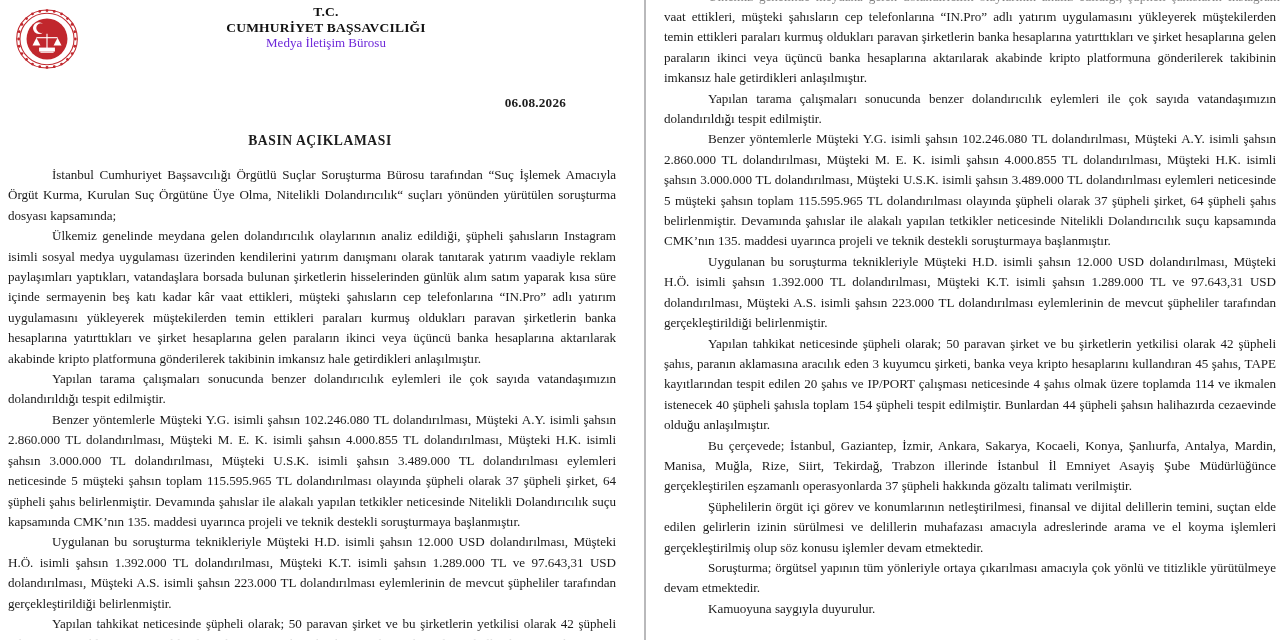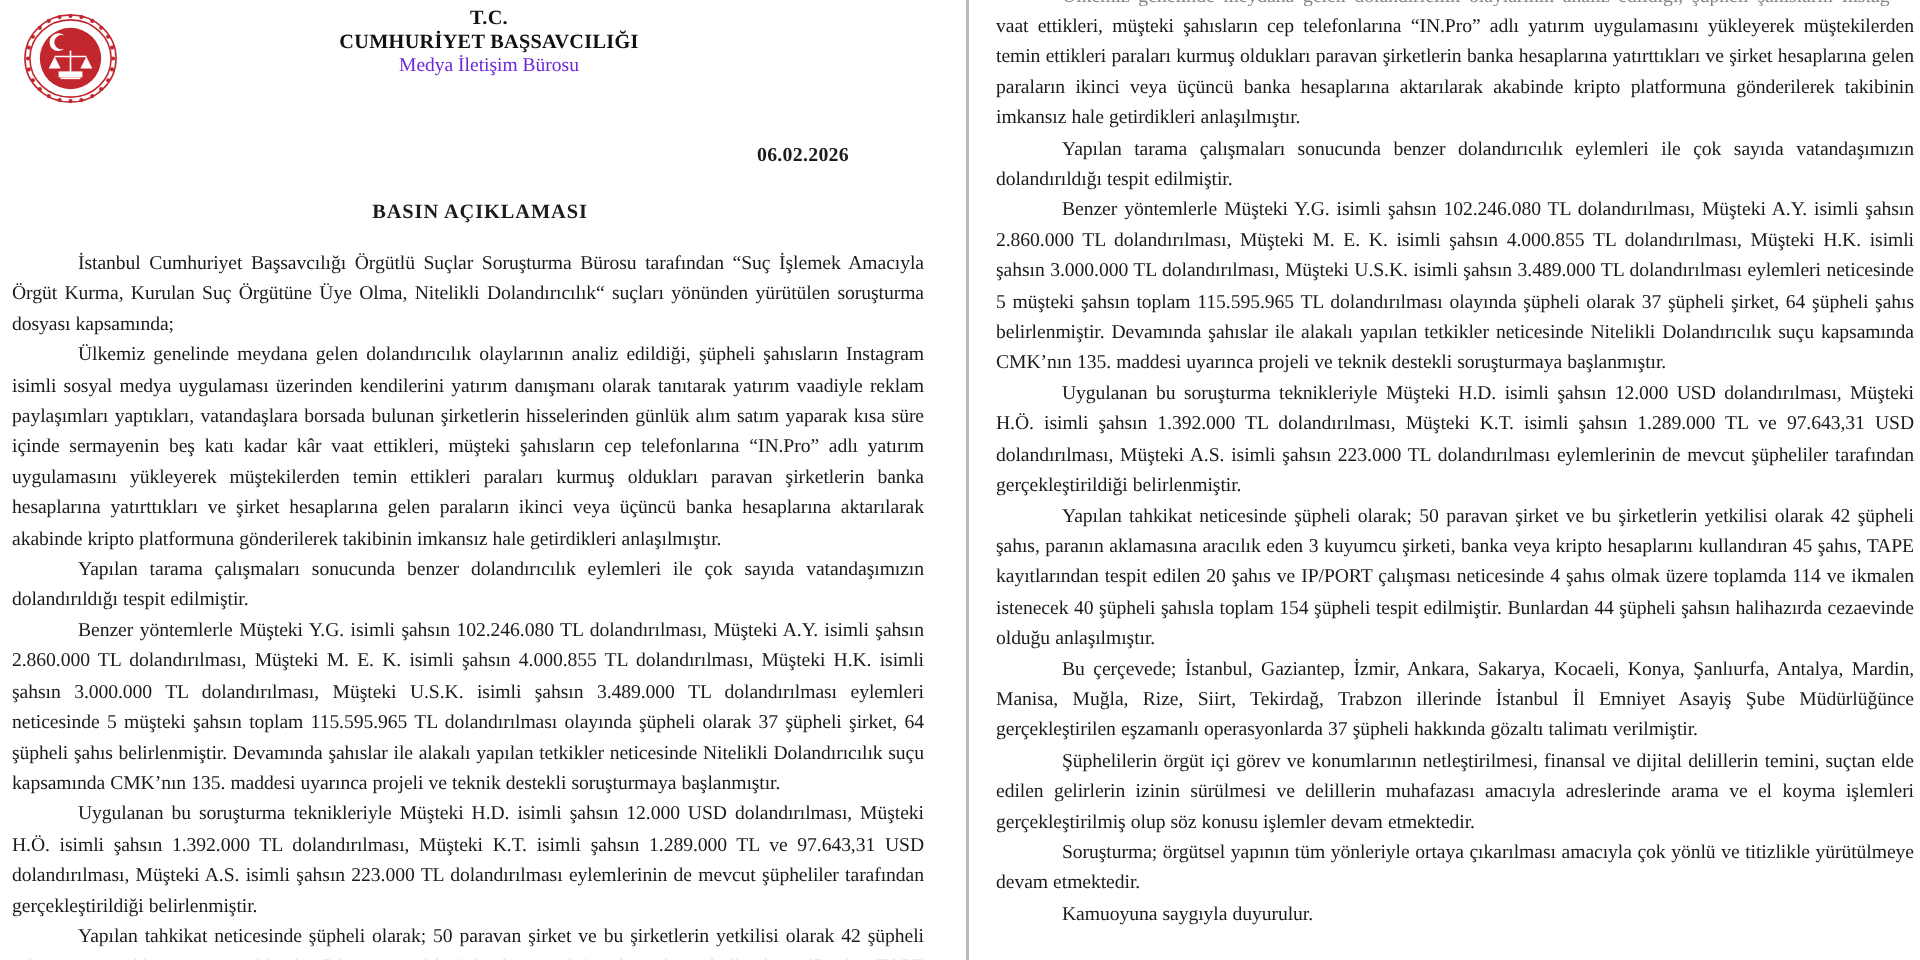--- a/index.html
+++ b/index.html
@@ -20,21 +20,21 @@
     background: #ffffff;
   }
 
   
   .page {
     position: relative;
     height: 640px;
     overflow: hidden;
   }
   .page-left  { width: 645px; padding: 0 22px 0 0; }
-  .page-right { width: 635px; padding: 0 0 0 18px; border-radius: 27px; }
+  .page-right { width: 635px; padding: 0 0 0 18px; }
 
   .col-divider {
     width: 2px;
     height: 640px;
     background: #b9b9bb;
     flex: 0 0 2px;
   }
 
   
   .doc-header {
@@ -188,21 +188,21 @@
         </svg>
       </div>
 
       <div class="org-block">
         <div class="org-line">T.C.</div>
         <div class="org-line">CUMHURİYET BAŞSAVCILIĞI</div>
         <div class="org-sub">Medya İletişim Bürosu</div>
       </div>
     </div>
 
-    <div class="date-line">06.02.2026</div>
+    <div class="date-line">06.08.2026</div>
 
     <div class="doc-title">BASIN AÇIKLAMASI</div>
 
     <div class="body-text">
       <p class="para">İstanbul Cumhuriyet Başsavcılığı Örgütlü Suçlar Soruşturma Bürosu tarafından “Suç İşlemek Amacıyla Örgüt Kurma, Kurulan Suç Örgütüne Üye Olma, Nitelikli Dolandırıcılık“ suçları yönünden yürütülen soruşturma dosyası kapsamında;</p>
       <p class="para">Ülkemiz genelinde meydana gelen dolandırıcılık olaylarının analiz edildiği, şüpheli şahısların Instagram isimli sosyal medya uygulaması üzerinden kendilerini yatırım danışmanı olarak tanıtarak yatırım vaadiyle reklam paylaşımları yaptıkları, vatandaşlara borsada bulunan şirketlerin hisselerinden günlük alım satım yaparak kısa süre içinde sermayenin beş katı kadar kâr vaat ettikleri, müşteki şahısların cep telefonlarına “IN.Pro” adlı yatırım uygulamasını yükleyerek müştekilerden temin ettikleri paraları kurmuş oldukları paravan şirketlerin banka hesaplarına yatırttıkları ve şirket hesaplarına gelen paraların ikinci veya üçüncü banka hesaplarına aktarılarak akabinde kripto platformuna gönderilerek takibinin imkansız hale getirdikleri anlaşılmıştır.</p>
       <p class="para">Yapılan tarama çalışmaları sonucunda benzer dolandırıcılık eylemleri ile çok sayıda vatandaşımızın dolandırıldığı tespit edilmiştir.</p>
       <p class="para">Benzer yöntemlerle Müşteki Y.G. isimli şahsın 102.246.080 TL dolandırılması, Müşteki A.Y. isimli şahsın 2.860.000 TL dolandırılması, Müşteki M. E. K. isimli şahsın 4.000.855 TL dolandırılması, Müşteki H.K. isimli şahsın 3.000.000 TL dolandırılması, Müşteki U.S.K. isimli şahsın 3.489.000 TL dolandırılması eylemleri neticesinde 5 müşteki şahsın toplam 115.595.965 TL dolandırılması olayında şüpheli olarak 37 şüpheli şirket, 64 şüpheli şahıs belirlenmiştir. Devamında şahıslar ile alakalı yapılan tetkikler neticesinde Nitelikli Dolandırıcılık suçu kapsamında CMK’nın 135. maddesi uyarınca projeli ve teknik destekli soruşturmaya başlanmıştır.</p>
       <p class="para">Uygulanan bu soruşturma teknikleriyle Müşteki H.D. isimli şahsın 12.000 USD dolandırılması, Müşteki H.Ö. isimli şahsın 1.392.000 TL dolandırılması, Müşteki K.T. isimli şahsın 1.289.000 TL ve 97.643,31 USD dolandırılması, Müşteki A.S. isimli şahsın 223.000 TL dolandırılması eylemlerinin de mevcut şüpheliler tarafından gerçekleştirildiği belirlenmiştir.</p>
       <p class="para">Yapılan tahkikat neticesinde şüpheli olarak; 50 paravan şirket ve bu şirketlerin yetkilisi olarak 42 şüpheli şahıs, paranın aklamasına aracılık eden 3 kuyumcu şirketi, banka veya kripto hesaplarını kullandıran 45 şahıs, TAPE kayıtlarından tespit edilen 20 şahıs ve IP/PORT çalışması neticesinde 4 şahıs olmak üzere toplamda 114 ve ikmalen istenecek 40 şüpheli şahısla toplam 154 şüpheli tespit edilmiştir. Bunlardan 44 şüpheli şahsın halihazırda cezaevinde olduğu anlaşılmıştır.</p>

